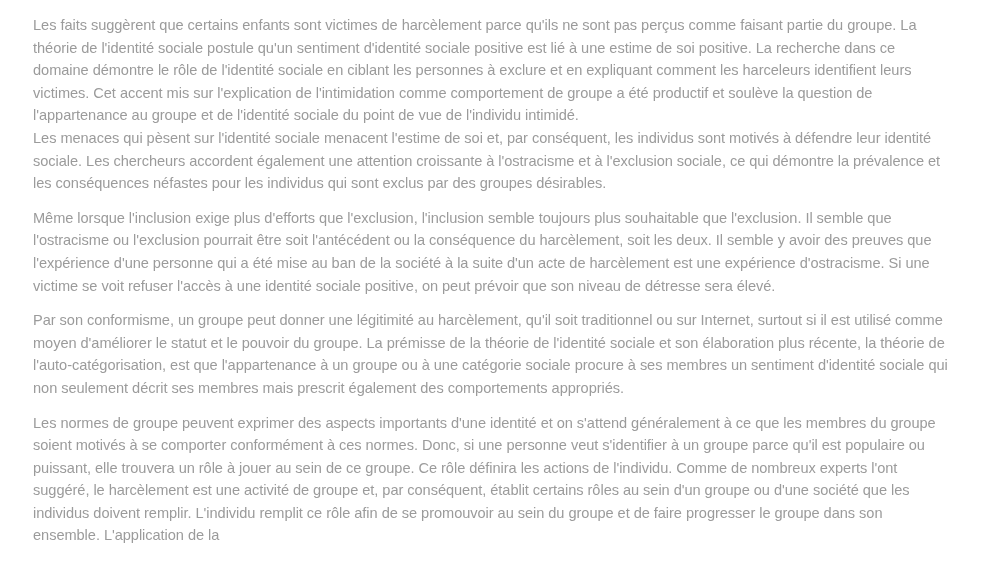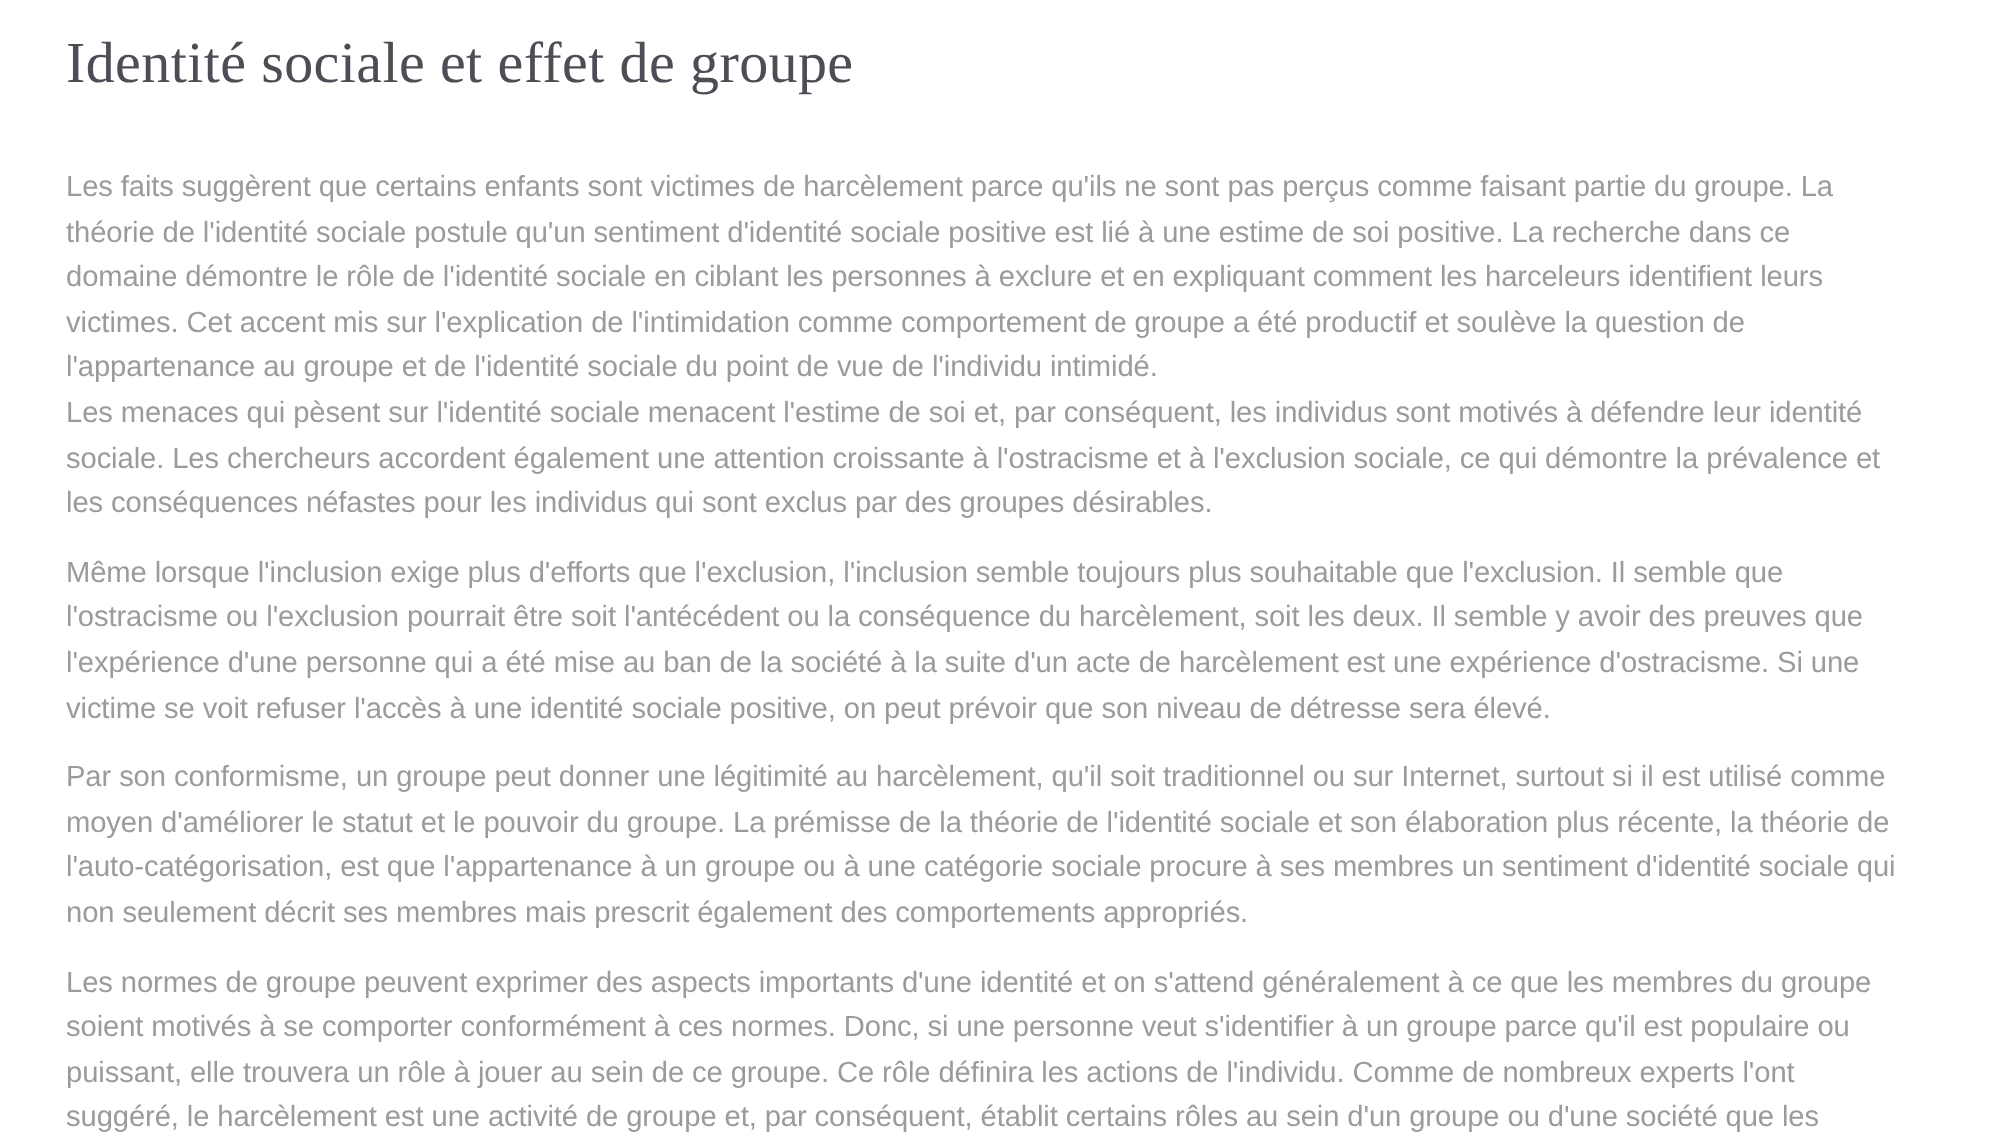--- a/index.html
+++ b/index.html
@@ -38,21 +38,20 @@
     max-width: 915px;
   }
   .article p {
     margin: 0 0 12px 0;
   }
 </style>
 </head>
 <body>
 
 <div class="page">
-  <h1 class="page-title">Identité sociale et effet de groupe</h1>
 
   <div class="article">
     <p><span>Les faits suggèrent que certains enfants sont victimes de harcèlement parce qu'ils ne sont pas perçus comme faisant partie du groupe. La théorie de l'identité sociale postule qu'un sentiment d'identité sociale positive est lié à une estime de soi positive. La recherche dans ce domaine démontre le rôle de l'identité sociale en ciblant les personnes à exclure et en expliquant comment les harceleurs identifient leurs victimes. Cet accent mis sur l'explication de l'intimidation comme comportement de groupe a été productif et soulève la question de l'appartenance au groupe et de l'identité sociale du point de vue de l'individu intimidé.</span><br><span>Les menaces qui pèsent sur l'identité sociale menacent l'estime de soi et, par conséquent, les individus sont motivés à défendre leur identité sociale. Les chercheurs accordent également une attention croissante à l'ostracisme et à l'exclusion sociale, ce qui démontre la prévalence et les conséquences néfastes pour les individus qui sont exclus par des groupes désirables.</span></p>
 
     <p>Même lorsque l'inclusion exige plus d'efforts que l'exclusion, l'inclusion semble toujours plus souhaitable que l'exclusion. Il semble que l'ostracisme ou l'exclusion pourrait être soit l'antécédent ou la conséquence du harcèlement, soit les deux. Il semble y avoir des preuves que l'expérience d'une personne qui a été mise au ban de la société à la suite d'un acte de harcèlement est une expérience d'ostracisme. Si une victime se voit refuser l'accès à une identité sociale positive, on peut prévoir que son niveau de détresse sera élevé.</p>
 
     <p>Par son conformisme, un groupe peut donner une légitimité au harcèlement, qu'il soit traditionnel ou sur Internet, surtout si il est utilisé comme moyen d'améliorer le statut et le pouvoir du groupe. La prémisse de la théorie de l'identité sociale et son élaboration plus récente, la théorie de l'auto-catégorisation, est que l'appartenance à un groupe ou à une catégorie sociale procure à ses membres un sentiment d'identité sociale qui non seulement décrit ses membres mais prescrit également des comportements appropriés.</p>
 
     <p><span>Les normes de groupe peuvent exprimer des aspects importants d'une identité et on s'attend généralement à ce que les membres du groupe soient motivés à se comporter conformément à ces normes. Donc, si une personne veut s'identifier à un groupe parce qu'il est populaire ou puissant, elle trouvera un rôle à jouer au sein de ce groupe. Ce rôle définira les actions de l'individu. Comme de nombreux experts l'ont suggéré, le harcèlement est une activité de groupe et, par conséquent, établit certains rôles au sein d'un groupe ou d'une société que les individus doivent remplir. L'individu remplit ce rôle afin de se promouvoir au sein du groupe et de faire progresser le groupe dans son ensemble. L'application de la </span></p>
   </div>

